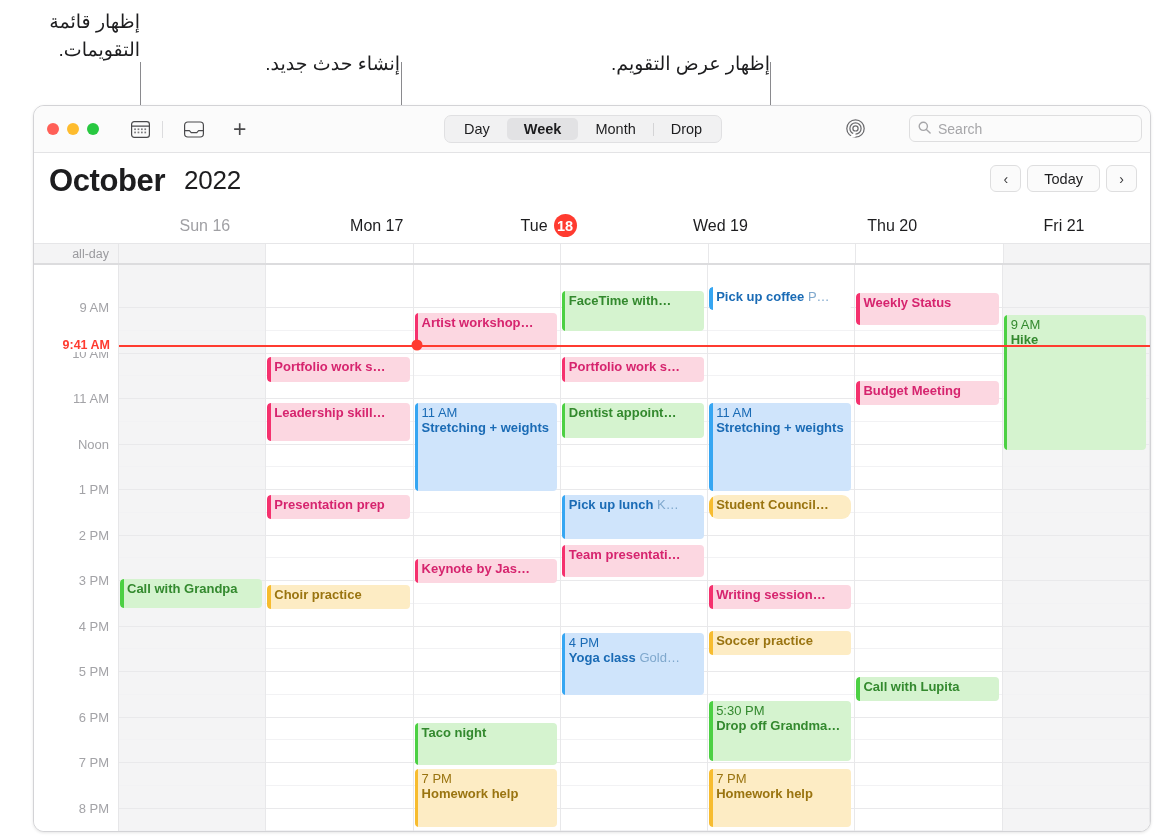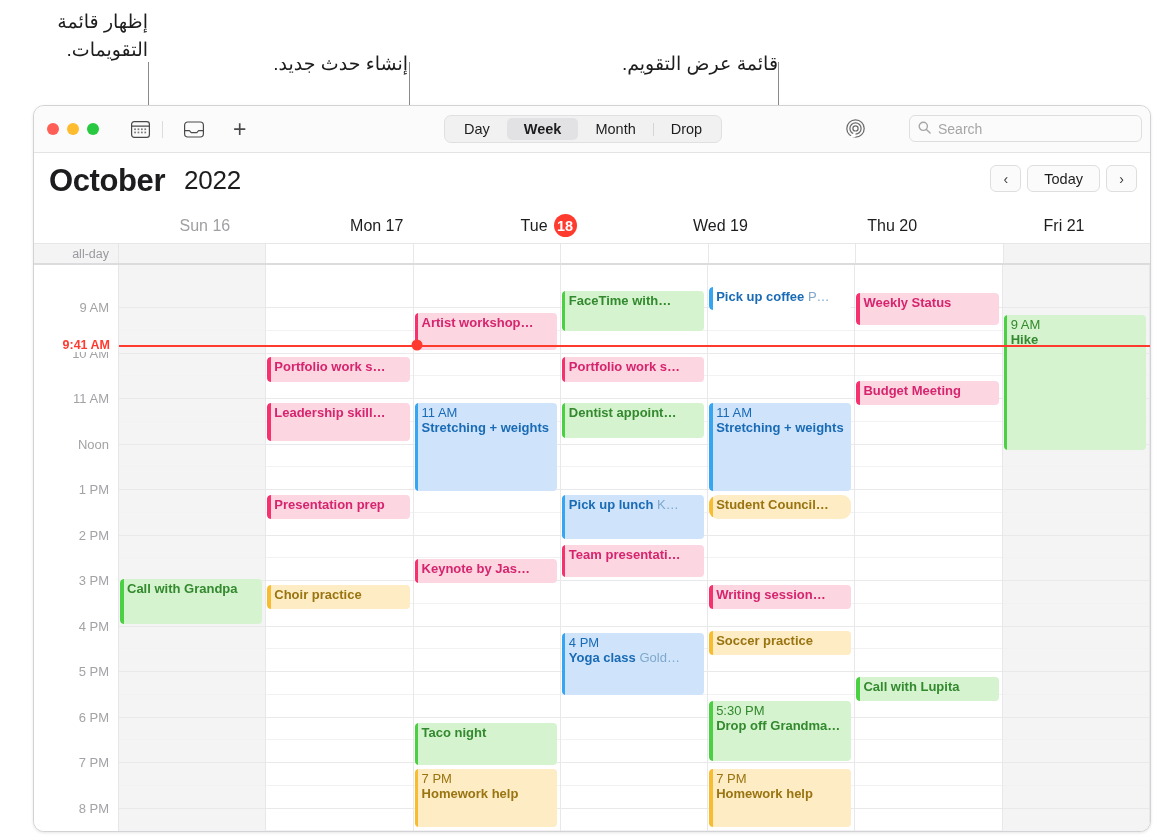--- a/index.html
+++ b/index.html
@@ -5,21 +5,21 @@
   * { box-sizing: border-box; margin: 0; padding: 0; }
   html, body {
     width: 1170px; height: 838px;
     background: #ffffff;
     font-family: "Liberation Sans", sans-serif;
     -webkit-font-smoothing: antialiased;
     overflow: hidden;
   }
 
   
-  #callouts { position: absolute; left: 8px; top: 0; width: 1080px; height: 120px; }
+  #callouts { position: absolute; left: 0; top: 0; width: 1080px; height: 120px; }
   .callout-text {
     position: absolute;
     font-size: 19px;
     color: #1d1d1f;
     direction: rtl;
     text-align: right;
     line-height: 1.45;
     white-space: pre-line;
   }
   .leader { position: absolute; background: #8a8a8e; }
@@ -201,21 +201,21 @@
   .ev.white  .bar { background: #36a6f2; }
   .ev .loc.muted { color: #7fa8cd; font-weight: 400; }
 </style>
 </head>
 <body>
 
 <div id="callouts">
   <div class="callout-text" style="left:0px; top:8px; width:140px;">إظهار قائمة
 التقويمات.</div>
   <div class="callout-text" style="left:185px; top:50px; width:215px;">إنشاء حدث جديد.</div>
-  <div class="callout-text" style="left:545px; top:50px; width:225px;">قائمة عرض التقويم.</div>
+  <div class="callout-text" style="left:545px; top:50px; width:225px;">إظهار عرض التقويم.</div>
 
   <div class="leader leader-v" style="left:140px; top:62px; height:54px;"></div>
 
   <div class="leader leader-v" style="left:401px; top:62px; height:65px;"></div>
   <div class="leader leader-h" style="left:243px; top:126px; width:159px;"></div>
 
   <div class="leader leader-v" style="left:770px; top:62px; height:65px;"></div>
   <div class="leader leader-h" style="left:749px; top:126px; width:22px;"></div>
 </div>
 
@@ -363,21 +363,21 @@
           <div class="hline" style="top: 360.5px;"></div>
           <div class="hline half" style="top: 383.25px;"></div>
           <div class="hline" style="top: 406px;"></div>
           <div class="hline half" style="top: 428.75px;"></div>
           <div class="hline" style="top: 451.5px;"></div>
           <div class="hline half" style="top: 474.25px;"></div>
           <div class="hline" style="top: 497px;"></div>
           <div class="hline half" style="top: 519.75px;"></div>
           <div class="hline" style="top: 542.5px;"></div>
           <div class="hline half" style="top: 565.25px;"></div>
-          <div class="ev green" style="top: 314px; height: 45px; left: 1px; right: 3px;"><span class="bar"></span><span class="ttl">Call with Grandpa</span></div>
+          <div class="ev green" style="top: 314px; height: 29px; left: 1px; right: 3px;"><span class="bar"></span><span class="ttl">Call with Grandpa</span></div>
         </div>
       <div class="col">
           <div class="hline" style="top: 42px;"></div>
           <div class="hline half" style="top: 64.75px;"></div>
           <div class="hline" style="top: 87.5px;"></div>
           <div class="hline half" style="top: 110.25px;"></div>
           <div class="hline" style="top: 133px;"></div>
           <div class="hline half" style="top: 155.75px;"></div>
           <div class="hline" style="top: 178.5px;"></div>
           <div class="hline half" style="top: 201.25px;"></div>

